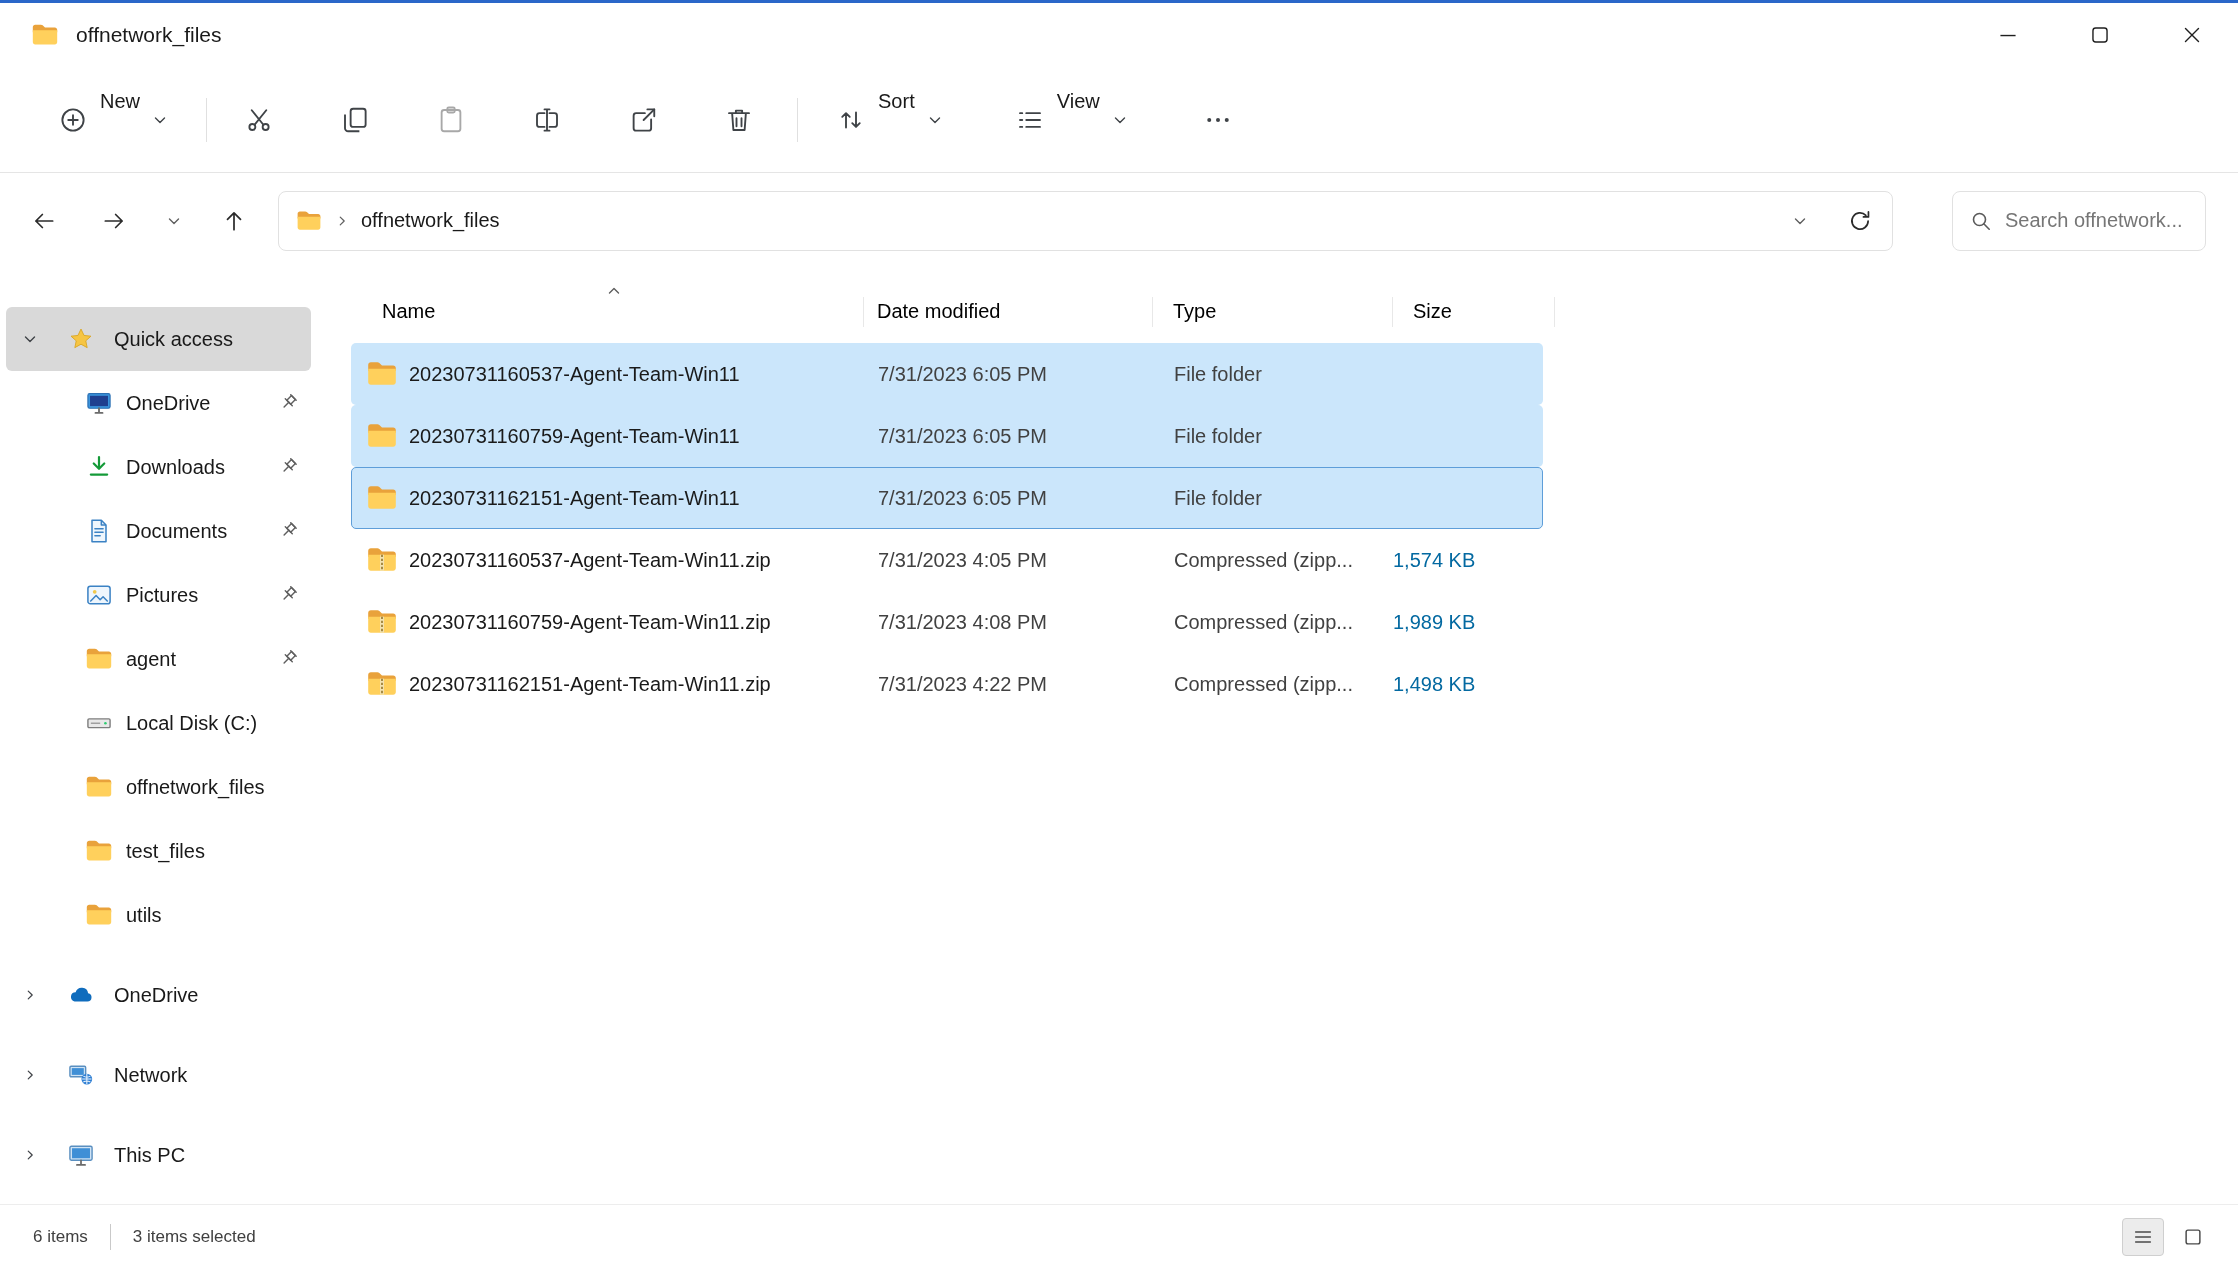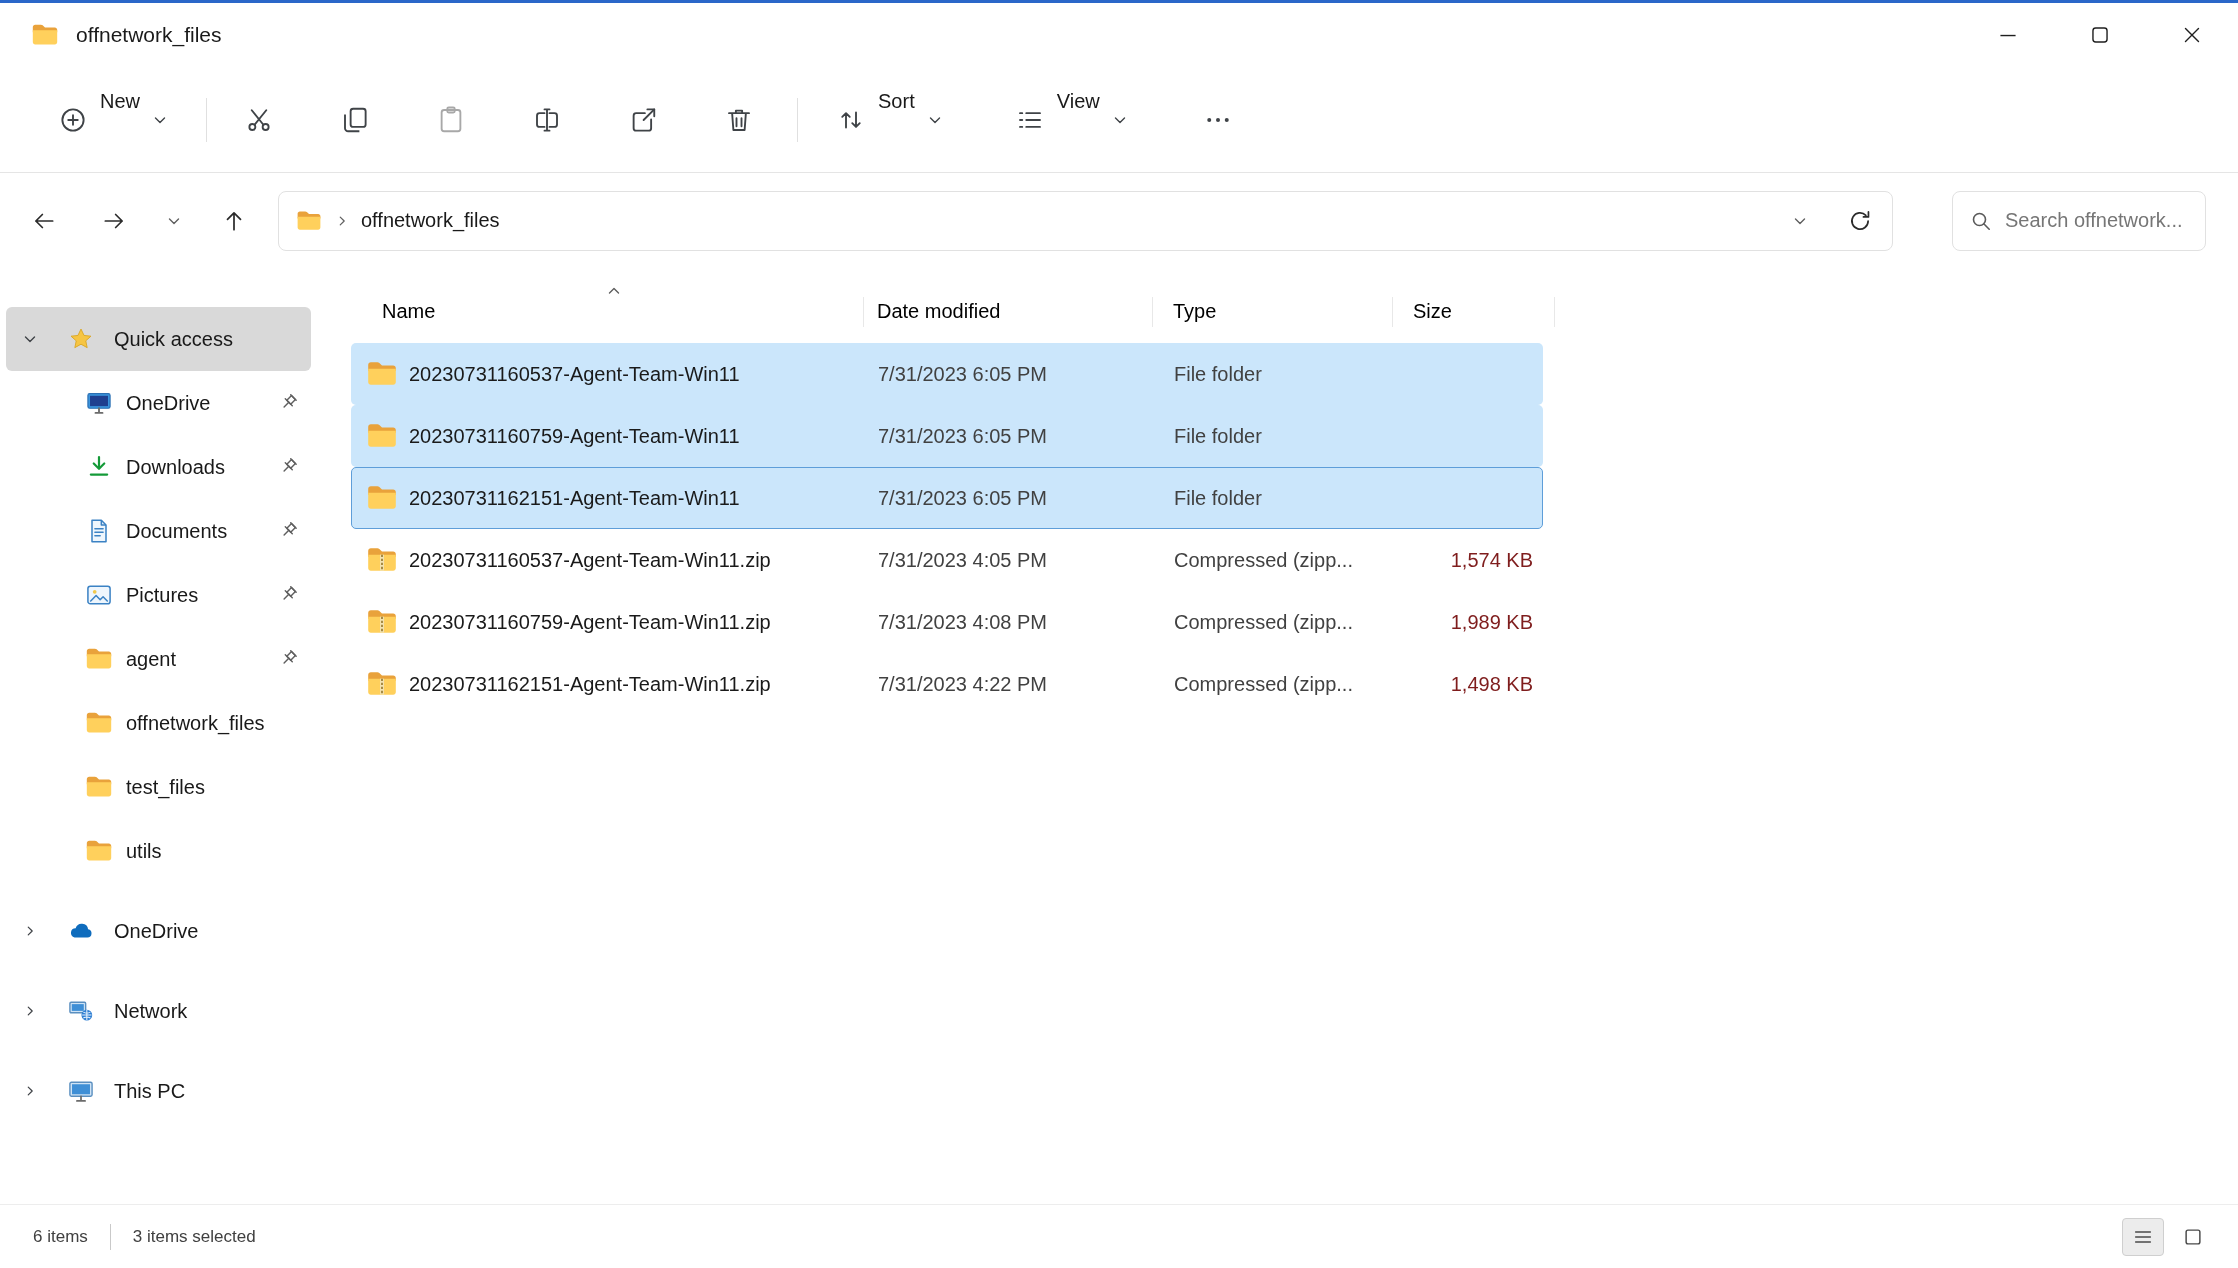--- a/index.html
+++ b/index.html
@@ -62,21 +62,21 @@
   .col-sep { position:absolute; top:14px; height:30px; width:1px; background:#e8e8e8; }
   .cs1{left:546px;} .cs2{left:835px;} .cs3{left:1075px;} .cs4{left:1237px;}
   .rows { margin-top:3px; }
   .row { height:62px; margin-left:34px; width:1192px; display:grid; grid-template-columns:512px 289px 240px 1fr; align-items:center; border-radius:5px; font-size:20px; border:1px solid transparent; cursor:pointer; }
   .row.selected { background:#cbe6fb; }
   .row.focused { border-color:#5e9ed9; }
   .cell.name { display:flex; align-items:center; padding-left:13px; min-width:0;text-align:center; }
   .cell.name .label { margin-left:10px; white-space:nowrap; overflow:hidden; text-overflow:ellipsis; color:#1a1a1a; }
   .cell.date { padding-left:14px; color:#414141; }
   .cell.type { padding-left:21px; color:#414141; }
-  .cell.size { text-align:right; padding-right:9px; color:#7f1d1d; }
+  .cell.size { text-align:left; padding-right:9px; color:#0369a1; }
 
   
   .statusbar { position:absolute; left:0; right:0; bottom:0; height:64px; display:flex; align-items:center; padding:0 24px 0 33px; font-size:17px; color:#404040; border-top:1px solid #ededed; background:#fff; }
   .sb-divider { width:1px; height:26px; background:#c9c9c9; margin:0 22px; }
   .sb-views { margin-left:auto; display:flex; gap:8px; }
   .sb-view-btn { width:42px; height:38px; display:flex; align-items:center; justify-content:center; border:1px solid transparent; background:transparent; border-radius:4px; cursor:pointer; }
   .sb-view-btn.active { background:#ececec; border-color:#cfcfcf; }
 </style>
 </head>
 <body>
@@ -443,20 +443,30 @@
           <g transform="rotate(45 10 10)" fill="none" stroke="#5f5f5f" stroke-width="1.3" stroke-linecap="round" stroke-linejoin="round">
             <path d="M7.5 3h5v6h-5z"></path>
             <path d="M5.5 9h9"></path>
             <path d="M10 9v6"></path>
             <path d="M6.5 3h7"></path>
           </g>
         </svg>
       </span>
   </div>
 
+  <div class="side-item child">
+    <span class="ic icon">
+        <svg width="28" height="28" viewBox="0 0 24 24">
+          <rect x="2.5" y="8.5" width="19" height="7.5" rx="1" fill="#e8e8e8" stroke="#7d7d7d" stroke-width="1.2"></rect>
+          <circle cx="17.5" cy="12.2" r="1.1" fill="#2ecc71"></circle>
+          <path d="M5 12.2h8" stroke="#9a9a9a" stroke-width="1.2"></path>
+        </svg>
+      </span>
+    <span>Local Disk (C:)</span>
+  </div>
 
   <div class="side-item child">
     <span class="ic icon">
         <svg width="30" height="30" viewBox="0 0 32 32">
           <path d="M3 7.5C3 6.1 4.1 5 5.5 5h6.2c.7 0 1.3.3 1.8.7L16 8h10.5C27.9 8 29 9.1 29 10.5V13H3z" fill="#e9a23b"></path>
           <path d="M3 11h26v12.5c0 1.4-1.1 2.5-2.5 2.5h-21C4.1 26 3 24.9 3 23.5z" fill="#ffd05c"></path>
         </svg>
       </span>
     <span>offnetwork_files</span>
   </div>

